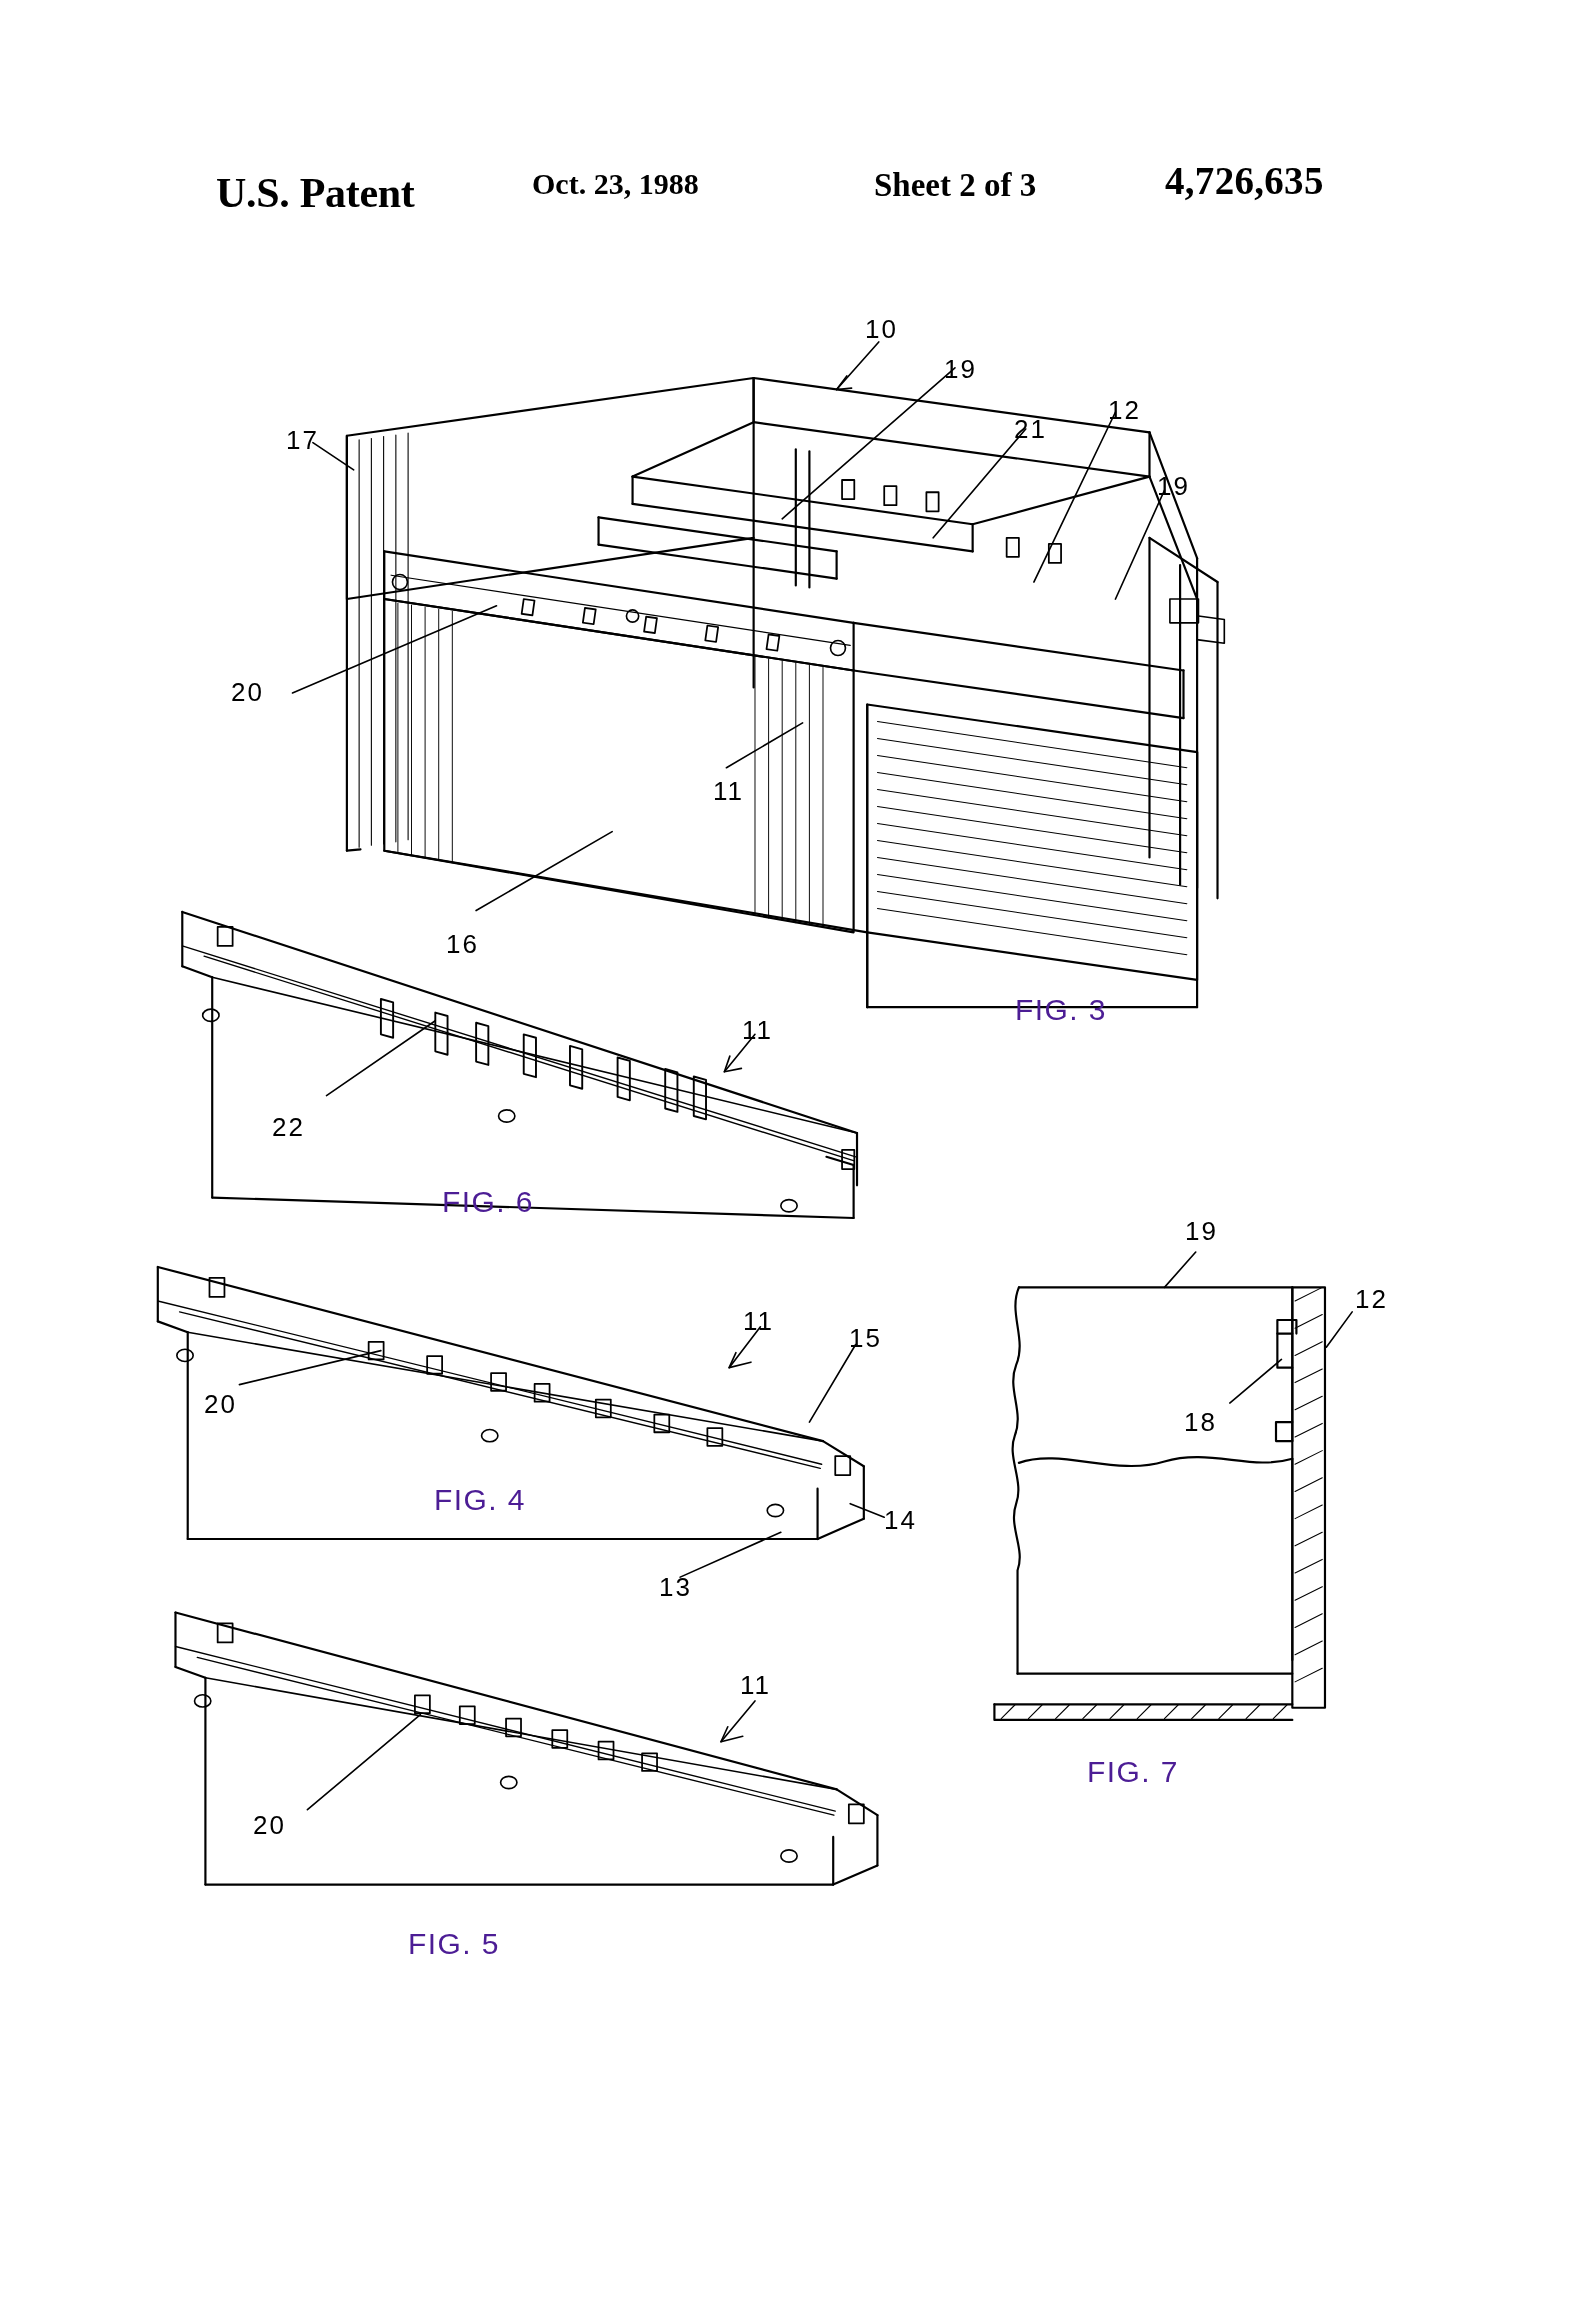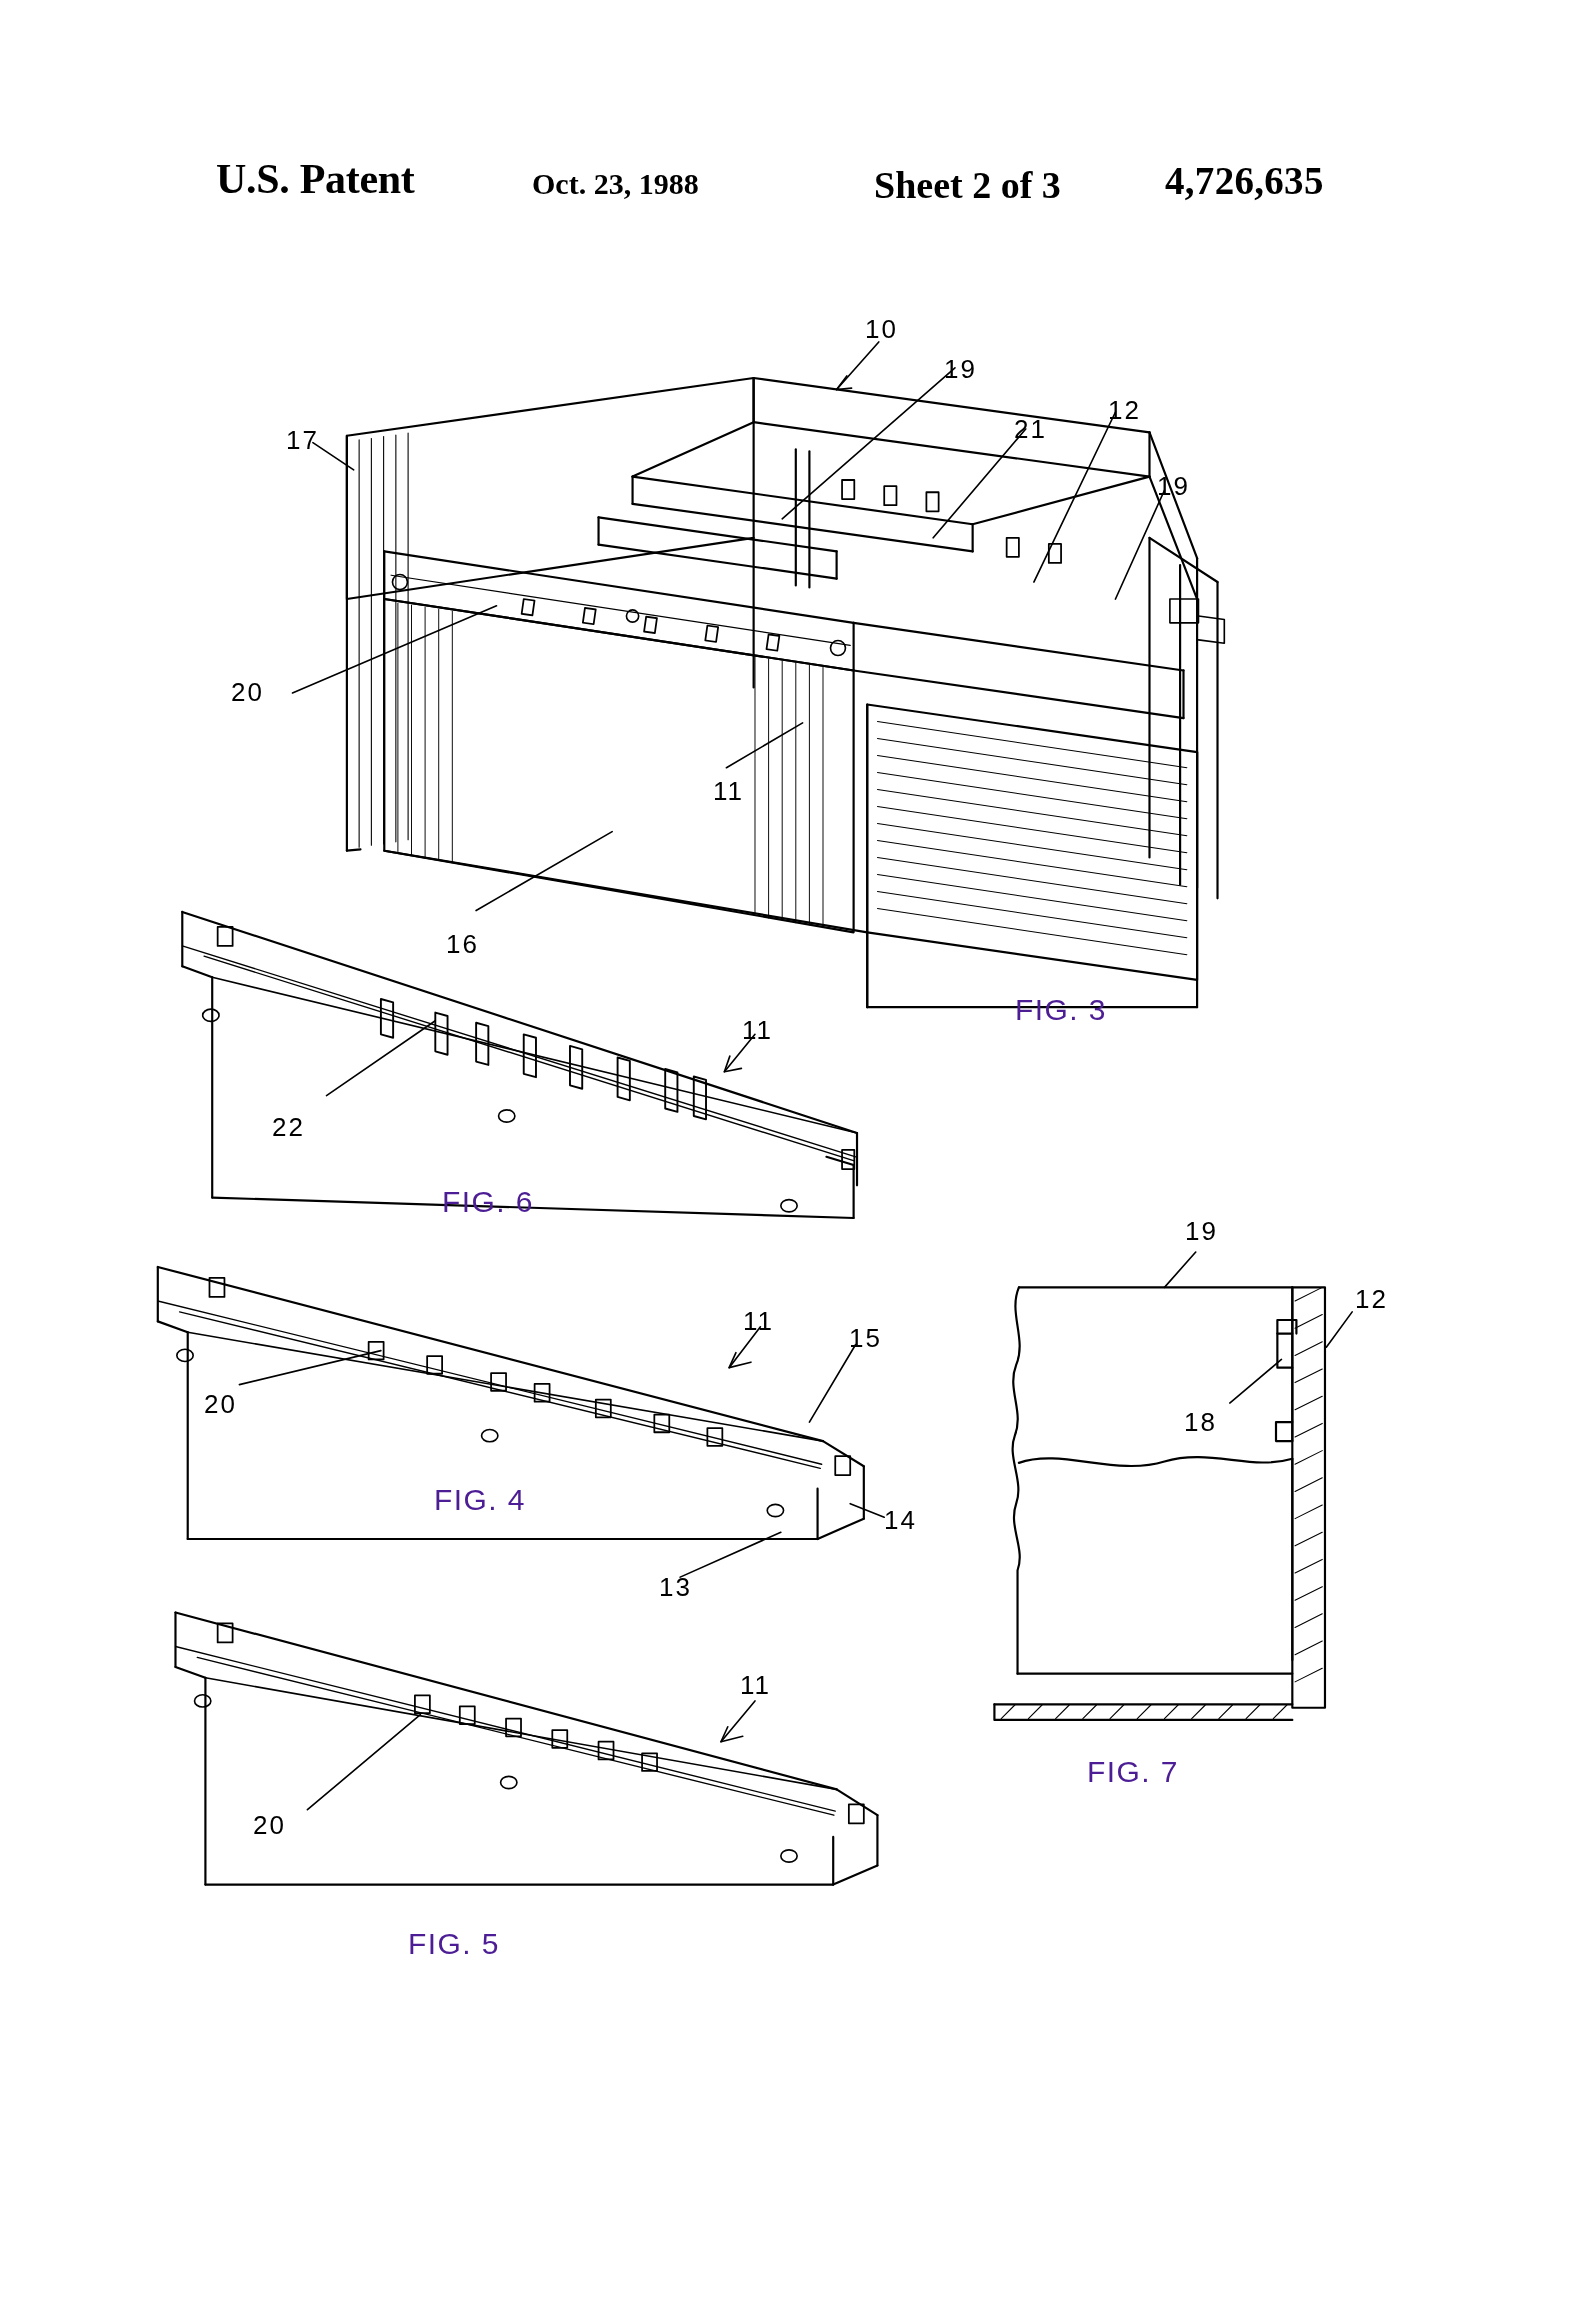--- a/index.html
+++ b/index.html
@@ -20,21 +20,21 @@
   #header {
     position: absolute;
     top: 92px;
     left: 0;
     width: 1578px;
     height: 61px;
   }
   #header .us-patent {
     position: absolute;
     left: 216px;
-    top: 87px;
+    top: 101px;
     transform: translateY(-50%);
     font-family: "Liberation Serif", serif;
     font-weight: bold;
     font-size: 42px;
     letter-spacing: -0.3px;
     text-align: center;
   }
   #header .pat-date {
     position: absolute;
     left: 532px;
@@ -44,21 +44,21 @@
     font-weight: bold;
     font-size: 30px;
   }
   #header .sheet {
     position: absolute;
     left: 874px;
     top: 93px;
     transform: translateY(-50%);
     font-family: "Liberation Serif", serif;
     font-weight: bold;
-    font-size: 38px;
+    font-size: 33px;
   }
   #header .pat-number {
     position: absolute;
     left: 1165px;
     top: 88px;
     transform: translateY(-50%);
     font-family: "Liberation Serif", serif;
     font-weight: bold;
     font-size: 39px;
     letter-spacing: 0.3px;

